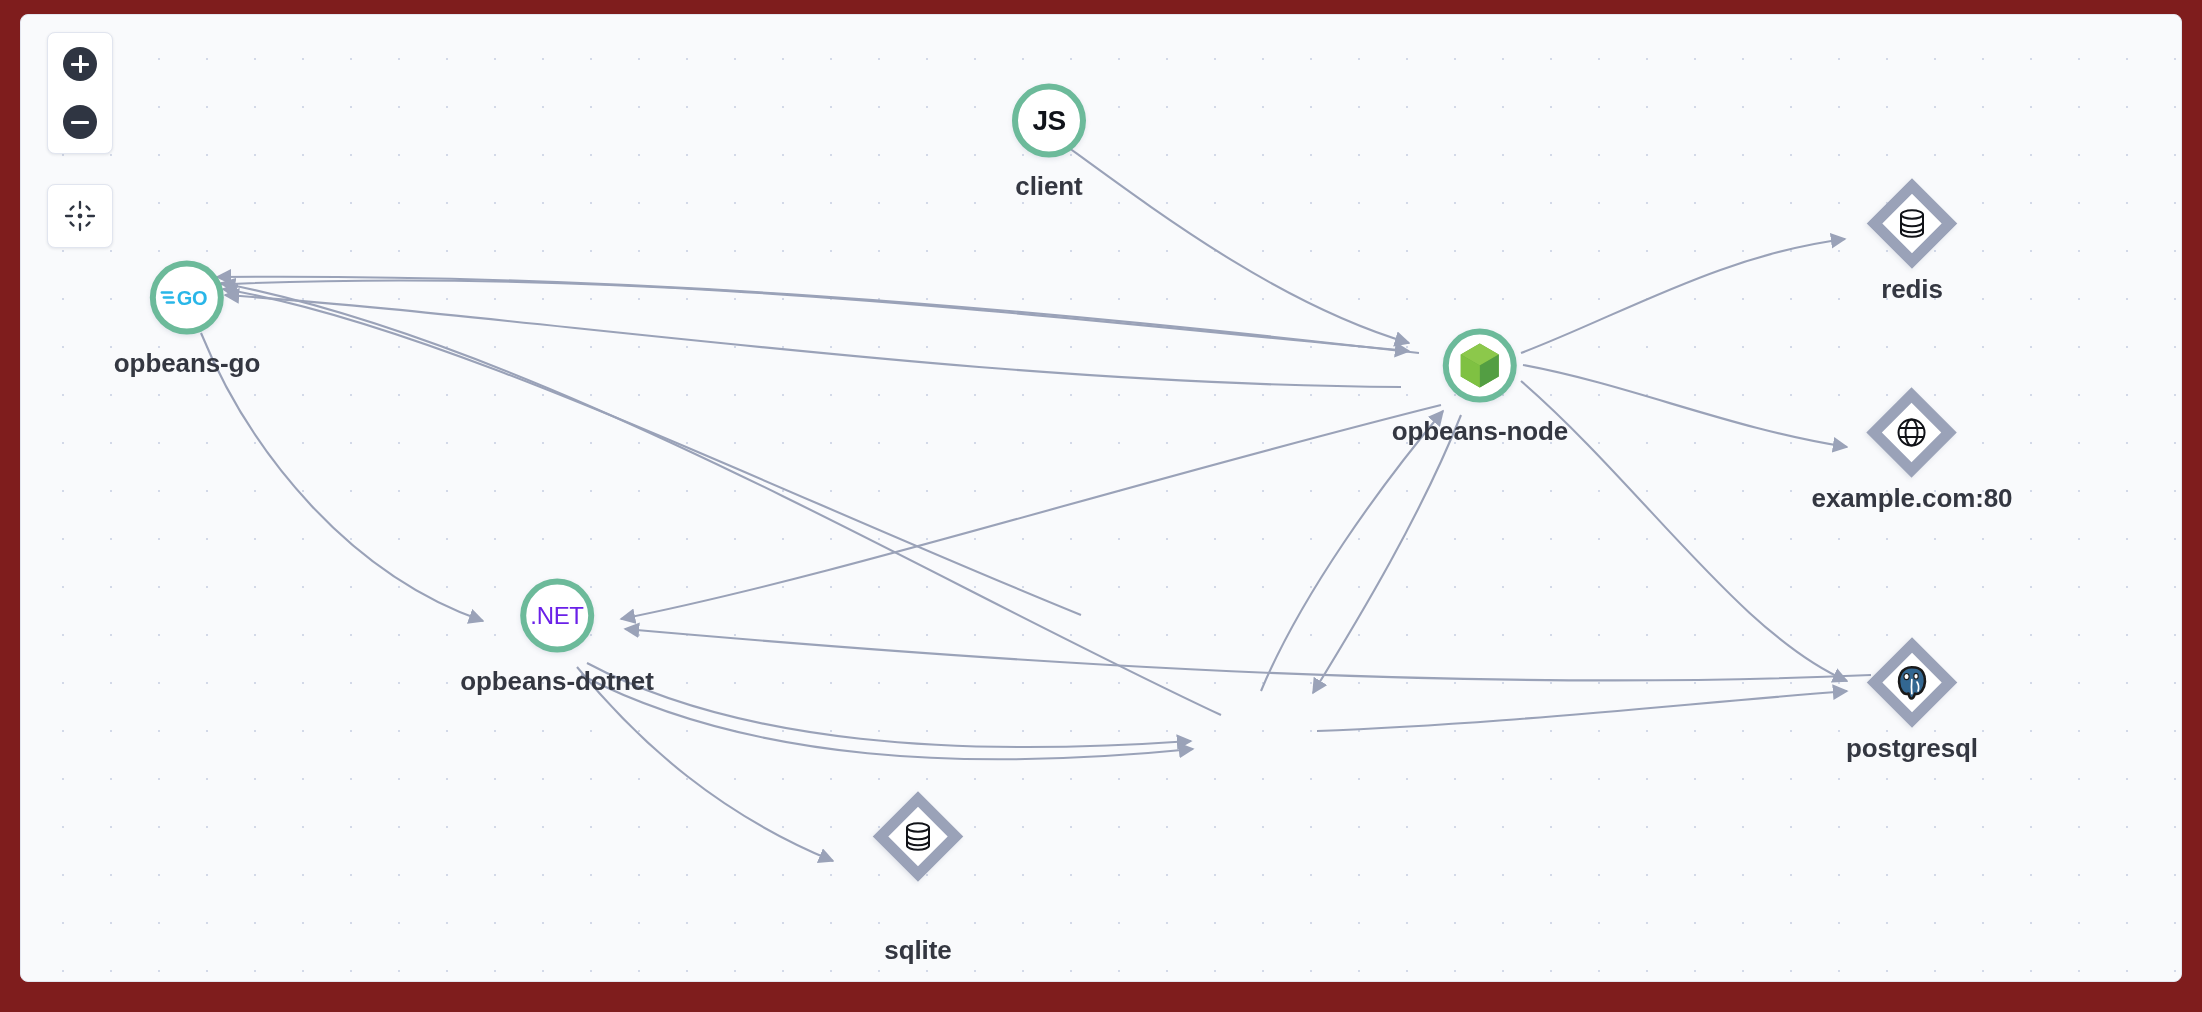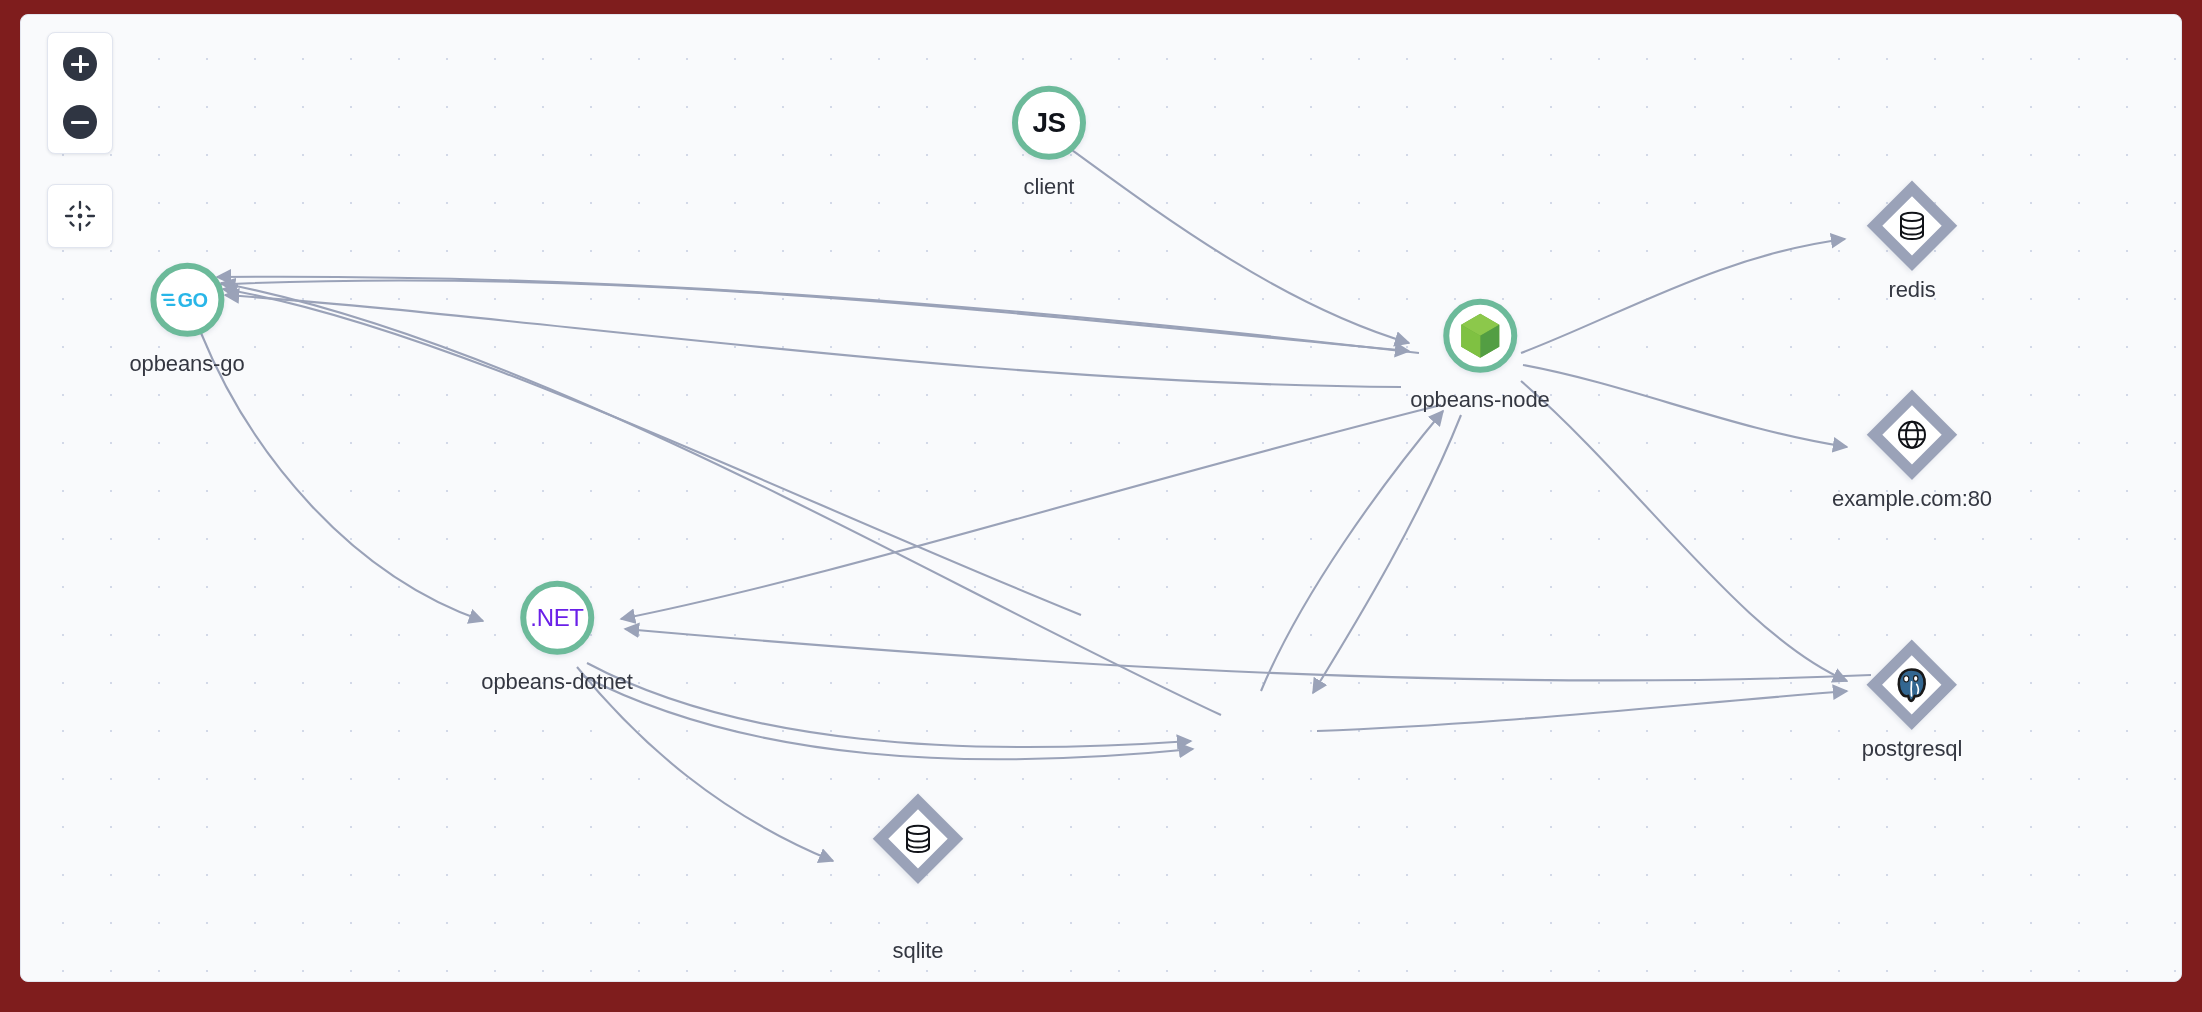--- a/index.html
+++ b/index.html
@@ -151,25 +151,26 @@
     box-shadow: 0 2px 5px rgba(60,80,110,0.13);
   }
   .dep-inner {
     transform: rotate(-45deg);
     display: flex;
     align-items: center;
     justify-content: center;
   }
   .node-label {
     margin-top: 3px;
-    font-size: 22px;
+    font-size: 26px;
     line-height: 1.15;
     color: #343741;
     white-space: nowrap;
     letter-spacing: -0.1px;
+    font-weight: bold;
   }
   .logo-js {
     font-size: 28px;
     font-weight: bold;
     color: #10131a;
     letter-spacing: -0.5px;
     font-family: "Liberation Sans", sans-serif;
   }
   .logo-dotnet {
     font-size: 24px;
@@ -275,21 +276,21 @@
               <path d="M4 15 H13"></path>
               <path d="M7 20 H14"></path>
             </g>
             <text x="17" y="22" font-family="Liberation Sans, sans-serif" font-size="20" font-weight="bold" fill="#29b6e8" letter-spacing="-0.5">GO</text>
           </svg>
         </div>
       </div>
       <div class="node-label">opbeans-go</div>
     </div>
 
-    <div class="node" style="left:1459px; top:335px;">
+    <div class="node" style="left:1459px; top:367px;">
       <div class="node-shape-wrap">
         <div class="service-circle">
           <svg width="42" height="46" viewBox="0 0 42 46">
             <polygon points="21,1 40,12 40,34 21,45 2,34 2,12" fill="#6cab3f"></polygon>
             <polygon points="21,1 40,12 21,23 2,12" fill="#8cc84b"></polygon>
             <polygon points="21,23 40,12 40,34 21,45" fill="#539e43"></polygon>
             <polygon points="21,23 2,12 2,34 21,45" fill="#7fc142"></polygon>
           </svg>
         </div>
       </div>

